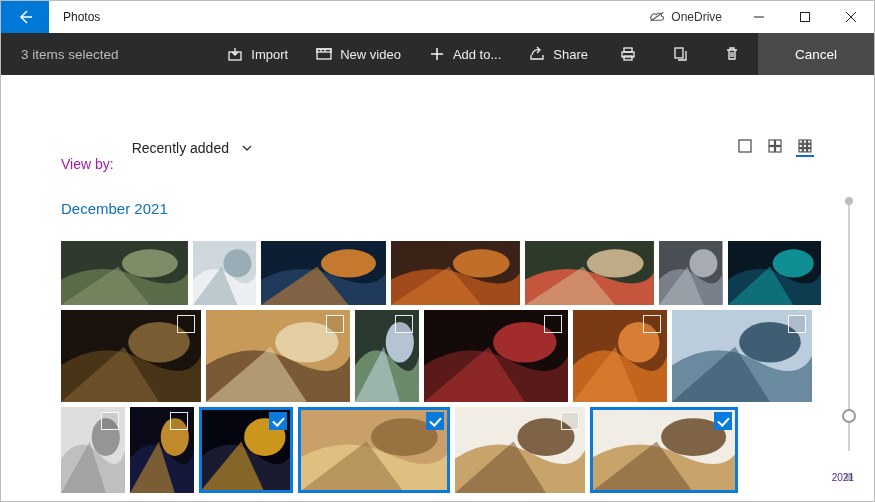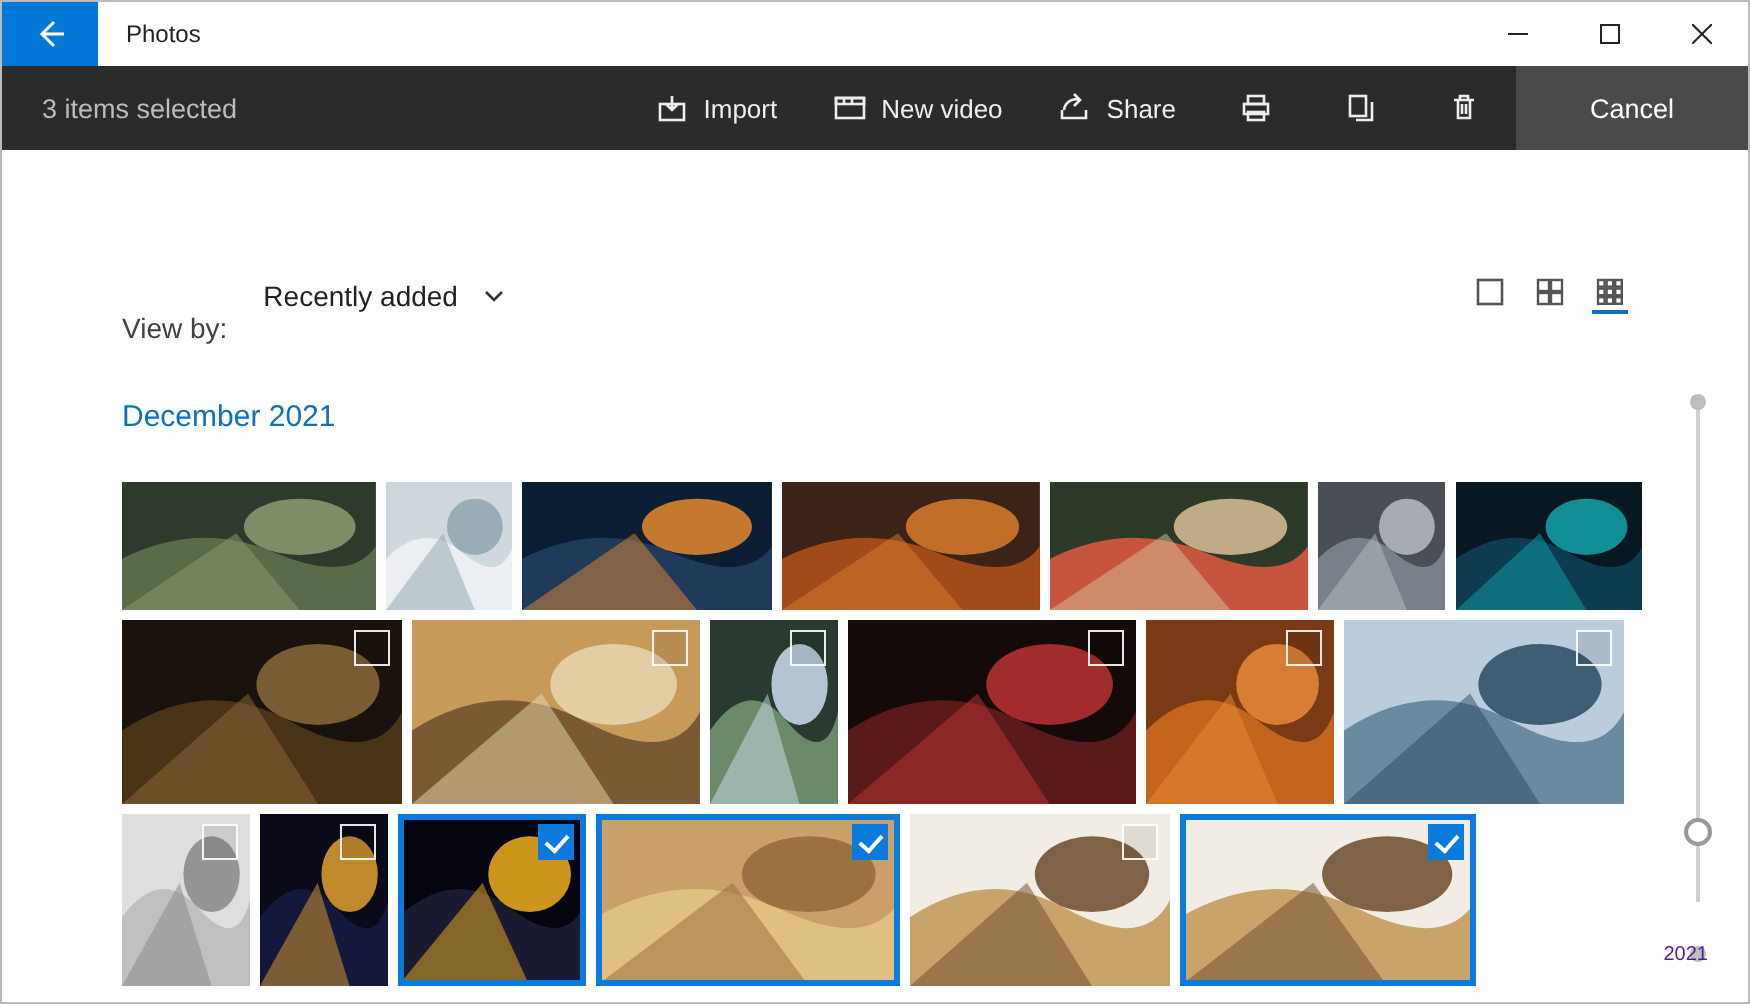--- a/index.html
+++ b/index.html
@@ -18,21 +18,21 @@
   .tool-sel { padding: 0 20px; display: flex; align-items: center; font-size: 13.5px; color: #bcbcbc; }
   .tool-spacer { flex: 1; }
   .tool-btn { display: flex; align-items: center; gap: 8px; padding: 0 14px; font-size: 13px; color: #eee; }
   .tool-btn svg { width: 16px; height: 16px; stroke: #eee; }
   .tool-icon-only { padding: 0 18px; display:flex; align-items:center; justify-content:center; }
   .cancel-btn { background: #4a4a4a; color: #fff; width: 116px; display:flex; align-items:center; justify-content:center; font-size: 13.5px; }
 
   .content { position: absolute; top: 74px; left: 0; right: 0; bottom: 0; padding: 48px 60px 20px 60px; overflow: hidden; }
   .viewby-row { display: flex; align-items: center; justify-content: space-between; margin-bottom: 28px; }
   .viewby-left { display: flex; align-items: center; gap: 18px; font-size: 14px; color: #222; }
-  .dl-label { color: #404040; margin-top: 33px; }
+  .dl-label { color: #a21caf; margin-top: 33px; }
   .dl-dd { display:flex; align-items:center; gap:12px; cursor: default; }
   .chev { width:12px; height:12px; }
   .layout-icons { display:flex; align-items:center; gap: 12px; }
   .layout-icons .li { width:18px; height:18px; display:flex; align-items:center; justify-content:center; border-bottom:2px solid transparent; padding-bottom:2px; }
   .layout-icons .li.active { border-bottom-color:#0f6fc0; }
   .li svg { stroke:#555; }
 
   .group-title { color: #0f6fc0; font-size: 15px; margin-bottom: 24px; }
 
   .grid { position: relative; width: 760px; }
@@ -60,20 +60,27 @@
 <body>
 
 <div class="titlebar">
   <div class="back-btn">
     <svg viewBox="0 0 16 16" fill="none" stroke="white" stroke-width="1.5">
         <path d="M10 2 L4 8 L10 14 M4 8 H15"></path>
       </svg>
   </div>
   <div class="title-text">Photos</div>
   <div class="title-spacer"></div>
+  <div class="onedrive">
+    <svg width="16" height="12" viewBox="0 0 20 14">
+        <path d="M6 11 C2 11 1 8 3 6 C3 3 7 2 9 4 C11 1 16 2 16 6 C19 6 19 11 15 11 Z" fill="none" stroke="#555" stroke-width="1.3"></path>
+        <line x1="2" y1="12" x2="18" y2="1" stroke="#555" stroke-width="1.3"></line>
+      </svg>
+    <span>OneDrive</span>
+  </div>
   <div class="win-controls">
     <div class="win-btn">
         <svg viewBox="0 0 10 10">
           <line x1="0" y1="5" x2="10" y2="5" stroke="#222" stroke-width="1"></line>
         </svg>
       </div>
     <div class="win-btn">
         <svg viewBox="0 0 10 10">
           <rect x="0.5" y="0.5" width="9" height="9" fill="none" stroke="#222" stroke-width="1"></rect>
         </svg>
@@ -98,20 +105,27 @@
     <span>Import</span>
   </div>
   <div class="tool-btn">
     <svg viewBox="0 0 16 16" fill="none" stroke-width="1.3">
         <rect x="1" y="3" width="14" height="10"></rect>
         <rect x="1" y="3" width="14" height="3"></rect>
         <line x1="5" y1="3" x2="5" y2="6"></line>
         <line x1="9" y1="3" x2="9" y2="6"></line>
       </svg>
     <span>New video</span>
+  </div>
+  <div class="tool-btn">
+    <svg viewBox="0 0 16 16" fill="none" stroke-width="1.6">
+        <line x1="8" y1="2" x2="8" y2="14"></line>
+        <line x1="2" y1="8" x2="14" y2="8"></line>
+      </svg>
+    <span>Add to...</span>
   </div>
   <div class="tool-btn">
     <svg viewBox="0 0 16 16" fill="none" stroke-width="1.3">
         <path d="M3 9 a6 6 0 0 1 8 -5 M8 1 l3 3 -3 3"></path>
         <path d="M2 9 v4 h12 v-4"></path>
       </svg>
     <span>Share</span>
   </div>
   <div class="tool-btn tool-icon-only">
     <svg viewBox="0 0 16 16" fill="none" stroke="#eee" stroke-width="1.3">

